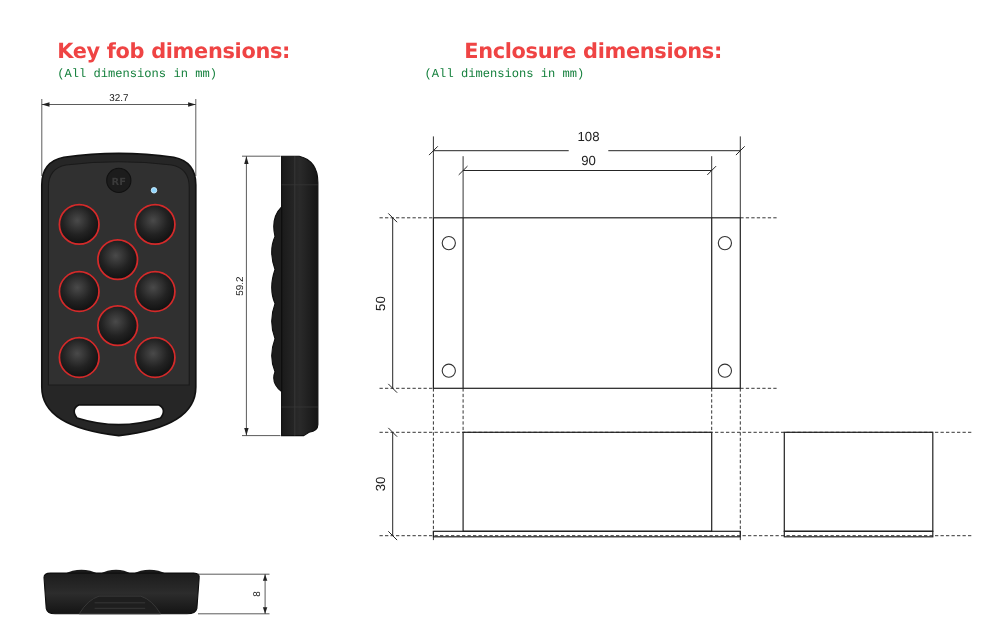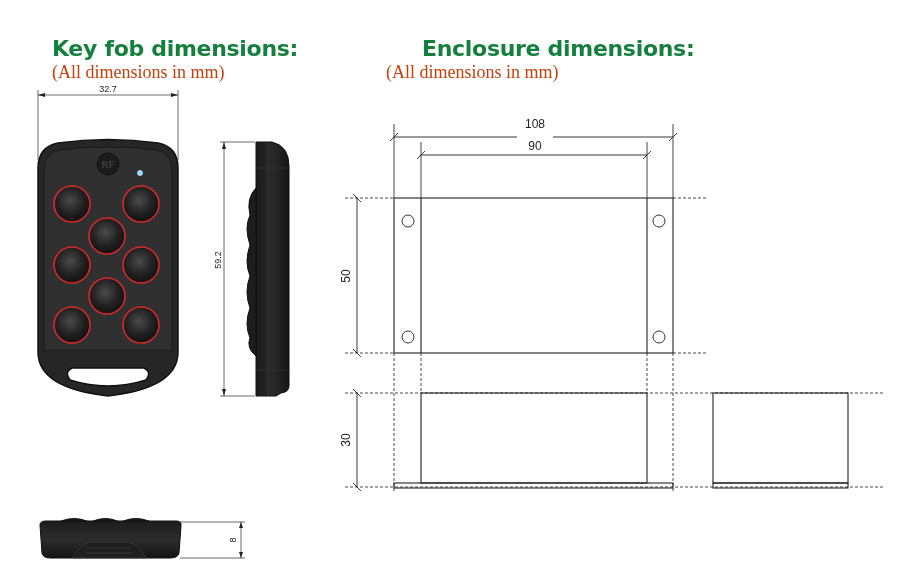--- a/index.html
+++ b/index.html
@@ -1,18 +1,18 @@
 <!DOCTYPE html>
 <html><head>
 <meta charset="utf-8">
 <style>
   html, body { margin: 0; padding: 0; background: #ffffff; }
   body { width: 900px; height: 579px; position: relative; overflow: hidden; font-family: "DejaVu Sans", sans-serif; }
-  .heading { position: absolute; font-family: "DejaVu Sans", sans-serif; font-weight: bold; font-size: 22px; color: #15803d; letter-spacing: -0.3px; margin: 0; text-align: center; }
-  .sub { position: absolute; font-family: Liberation Serif, serif; font-size: 18px; color: #c2410c; margin: 0; }
+  .heading { position: absolute; font-family: "DejaVu Sans", sans-serif; font-weight: bold; font-size: 19px; color: #ef4444; letter-spacing: -0.3px; margin: 0; text-align: center; }
+  .sub { position: absolute; font-family: Liberation Mono, monospace; font-size: 11px; color: #15803d; margin: 0; }
   svg { position: absolute; left: 0; top: 0; }
   .dimtxt { font-family: "Liberation Sans", sans-serif; fill: #222; }
 </style>
 </head>
 <body>
 
 <h1 class="heading" style="left:52px; top:36px;">Key fob dimensions:</h1>
 <p class="sub" style="left:52px; top:62px;">(All dimensions in mm)</p>
 
 <h1 class="heading" style="left:386px; top:36px;margin-left:36px;">Enclosure dimensions:</h1>

